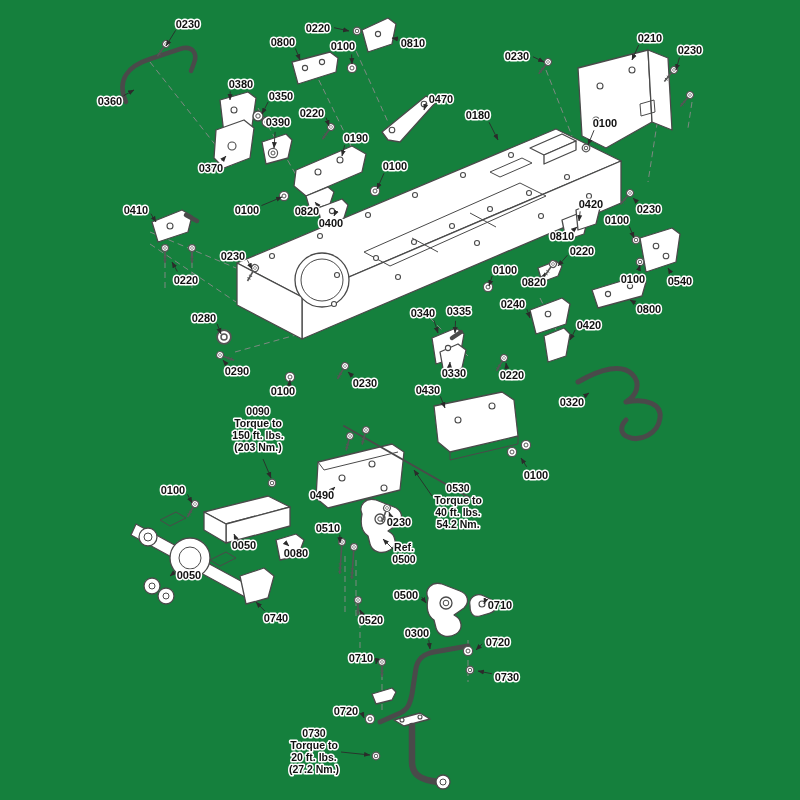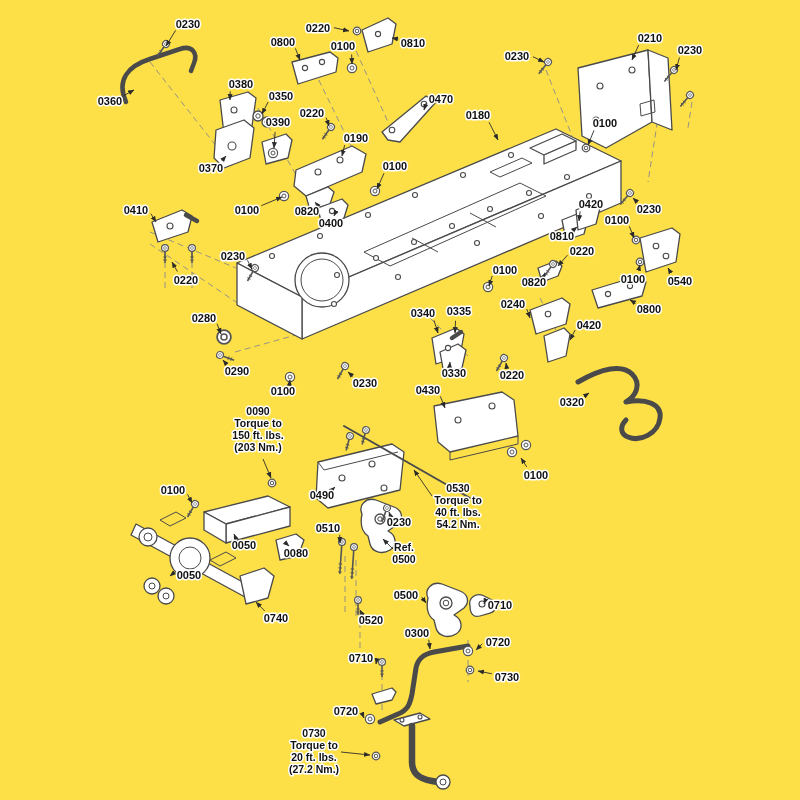--- a/index.html
+++ b/index.html
@@ -1,16 +1,16 @@
 <!DOCTYPE html>
 <html><head>
 <meta charset="utf-8">
 <style>
   html,body{margin:0;padding:0;background:#fff;}
-  .page{position:relative;width:800px;height:800px;background:#fde047;overflow:hidden;
+  .page{position:relative;width:800px;height:800px;background:#15803d;overflow:hidden;
         font-family:"Liberation Sans",sans-serif;}
   svg{display:block;}
   .part{fill:#ffffff;stroke:#4a4a4a;stroke-width:1.3;stroke-linejoin:round;}
   .thin{fill:none;stroke:#4a4a4a;stroke-width:1;stroke-linejoin:round;}
   .hole{fill:#ffffff;stroke:#4a4a4a;stroke-width:1.1;}
   .tube{fill:none;stroke:#4a4a4a;stroke-width:4.5;stroke-linecap:round;stroke-linejoin:round;}
   .tube2{fill:none;stroke:#4a4a4a;stroke-width:5;stroke-linecap:round;stroke-linejoin:round;}
   .tube3{fill:none;stroke:#4a4a4a;stroke-width:6.5;stroke-linecap:round;stroke-linejoin:round;}
   .rodline{fill:none;stroke:#4a4a4a;stroke-width:2;stroke-linecap:round;}
   .dash{fill:none;stroke:#8a8a8a;stroke-width:0.9;stroke-dasharray:6 4;}

